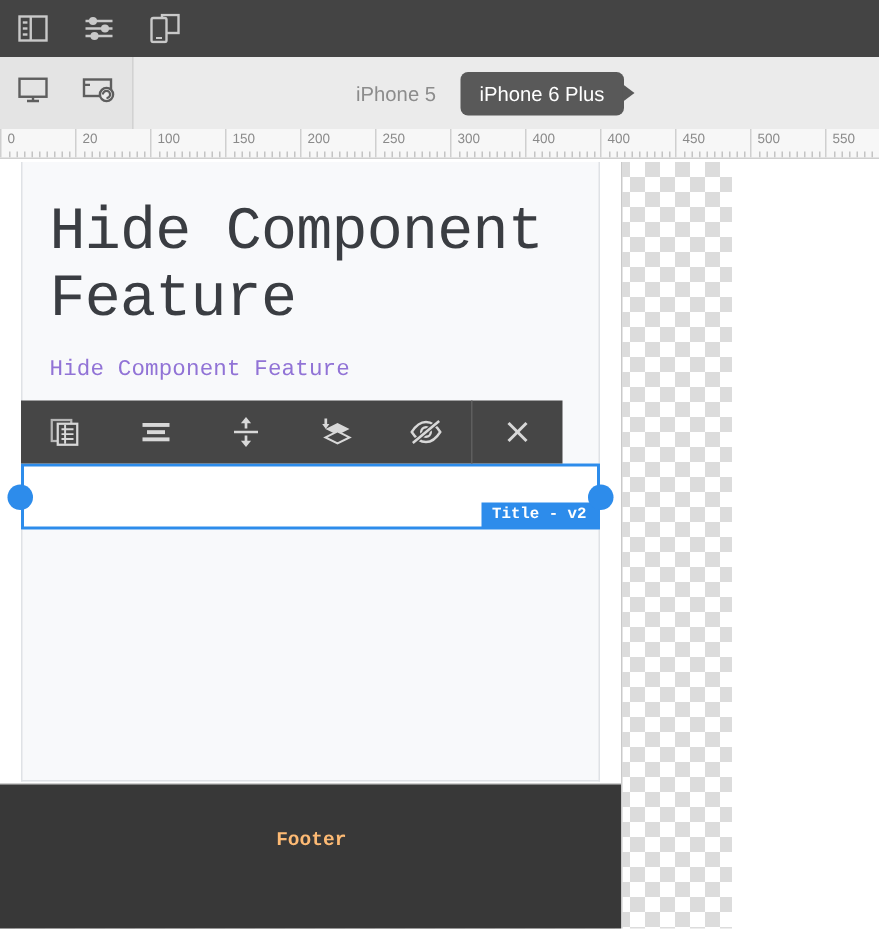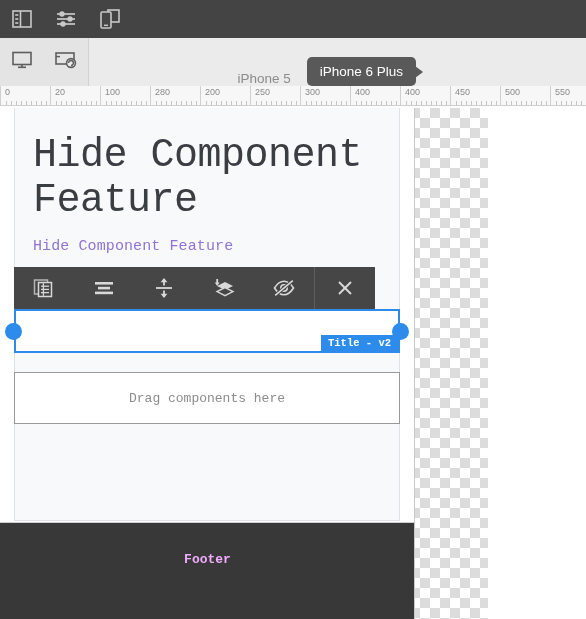--- a/index.html
+++ b/index.html
@@ -68,21 +68,21 @@
     height: 48px;
     display: flex;
     align-items: center;
     justify-content: center;
     cursor: pointer;
   }
   .device-tabs {
     flex: 1;
     height: 48px;
     display: flex;
-    align-items: flex-end;
+    align-items: center;
     justify-content: flex-end;
     padding-right: 170px;
     box-sizing: border-box;
   }
   .dev-tab {
     font-size: 13.5px;
     color: #8c8c8c;
     padding: 0 10px;
     cursor: pointer;
     white-space: nowrap;
@@ -314,21 +314,21 @@
     box-sizing: border-box;
   }
   .footer-label {
     position: absolute;
     left: 0;
     top: 29px;
     width: 415px;
     text-align: center;
     font-size: 13px;
     font-weight: bold;
-    color: #f0abfc;
+    color: #fdba74;
   }
 </style>
 </head>
 <body>
 
 <div class="app">
 
   <div class="top-toolbar">
     <div class="tb-btn">
       <span>
@@ -423,21 +423,21 @@
         <span class="ruler-tick" style="left: 10px;"></span>
         <span class="ruler-tick" style="left: 15px;"></span>
         <span class="ruler-tick" style="left: 20px;"></span>
         <span class="ruler-tick" style="left: 25px;"></span>
         <span class="ruler-tick" style="left: 30px;"></span>
         <span class="ruler-tick" style="left: 35px;"></span>
         <span class="ruler-tick" style="left: 40px;"></span>
         <span class="ruler-tick" style="left: 45px;"></span>
       </div>
       <div class="ruler-seg" style="left: 150px; width: 50px;">
-        <span class="lbl">280</span>
+        <span class="lbl">150</span>
         <span class="ruler-tick" style="left: 5px;"></span>
         <span class="ruler-tick" style="left: 10px;"></span>
         <span class="ruler-tick" style="left: 15px;"></span>
         <span class="ruler-tick" style="left: 20px;"></span>
         <span class="ruler-tick" style="left: 25px;"></span>
         <span class="ruler-tick" style="left: 30px;"></span>
         <span class="ruler-tick" style="left: 35px;"></span>
         <span class="ruler-tick" style="left: 40px;"></span>
         <span class="ruler-tick" style="left: 45px;"></span>
       </div>
@@ -611,23 +611,20 @@
         <div class="ctx-btn close">
           <span>
             <svg width="18" height="18" viewBox="0 0 18 18">
               <line x1="3" y1="3" x2="15" y2="15" stroke="#d8d8d8" stroke-width="2"></line>
               <line x1="15" y1="3" x2="3" y2="15" stroke="#d8d8d8" stroke-width="2"></line>
             </svg>
           </span>
         </div>
       </div>
 
-      <div class="dropzone dz-1">
-        <span class="dz-label">Drag components here</span>
-      </div>
 
       <div class="site-footer">
         <div class="footer-label">Footer</div>
       </div>
 
     </div>
   </div>
 </div>
 
 </body></html>

